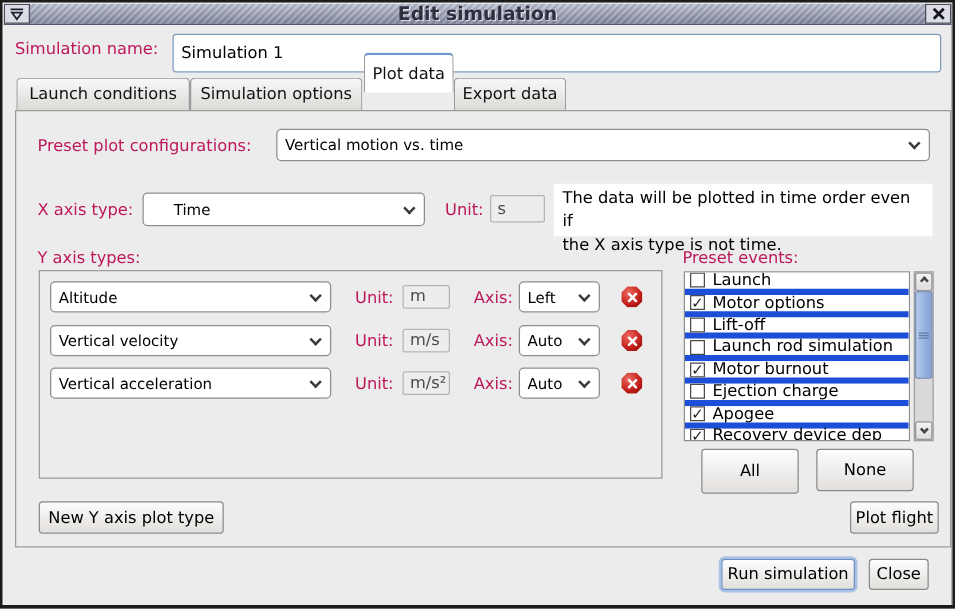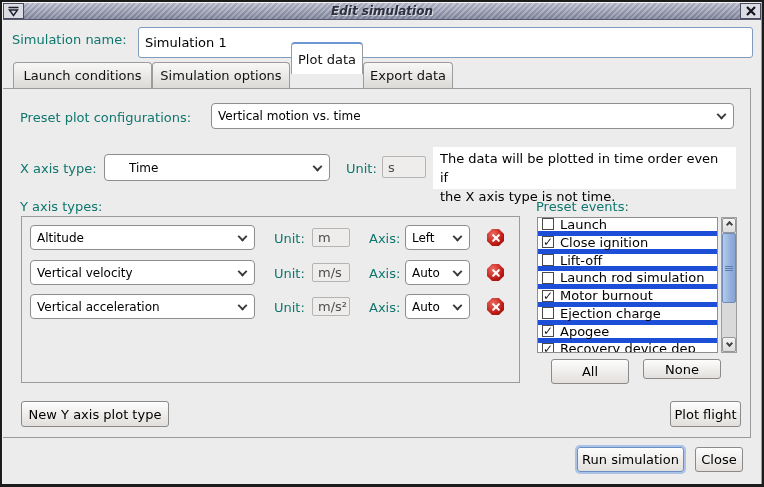--- a/index.html
+++ b/index.html
@@ -14,50 +14,50 @@
 
   
   .titlebar{
     position:absolute;left:2px;top:2px;width:760px;height:18px;
     background:
       linear-gradient(rgba(255,255,255,.25),rgba(40,45,70,.25)),
       repeating-linear-gradient(135deg,var(--titlebar-stripe-light,#b9bdce) 0 2px,var(--titlebar-stripe-dark,#9499ae) 2px 4px);
     border-bottom:1px solid #565a6e;
     display:flex;align-items:center;justify-content:center;z-index:40;
   }
-  .titlebar-title{font-size:12px;font-weight:bold;color:#2e3040;text-shadow:1px 1px 0 rgba(255,255,255,.65);font-style:italic;}
+  .titlebar-title{font-size:15px;font-weight:bold;color:#2e3040;text-shadow:1px 1px 0 rgba(255,255,255,.65);}
   .tb-btn{
     position:absolute;top:1px;width:21px;height:16px;background:#dcdde4;
     border:1px solid #4a4c5e;display:flex;align-items:center;justify-content:center;cursor:pointer;
   }
   .tb-btn.menu{left:1px;}
   .tb-btn.close{right:1px;}
 
   
-  .label{position:absolute;font-size:13px;color:#0f766e;white-space:nowrap;}
+  .label{position:absolute;font-size:13px;color:#be185d;white-space:nowrap;}
   .textfield{
     position:absolute;background:#fff;border:1px solid #7f9cbd;border-radius:3px;
     font-size:13px;padding:0 6px;display:flex;align-items:center;color:#000;
   }
 
   
   .tab{
     position:absolute;height:26px;top:62px;
     border:1px solid #9b9b9b;border-bottom:none;border-radius:4px 4px 0 0;
     background:linear-gradient(#f8f8f7,#dcdad7);
     display:flex;align-items:center;justify-content:center;
     font-size:13px;color:#111;cursor:pointer;z-index:2;
   }
   .tab.selected{
     top:42px;height:32px;background:#fff;z-index:5;
     border-top:2px solid var(--tab-highlight,#6d96d2);
   }
 
   .tabpanel{
-    position:absolute;left:2px;top:88px;width:749px;height:350px;
+    position:absolute;left:12px;top:88px;width:749px;height:350px;
     border:1px solid #9b9b9b;background:#ececec;z-index:1;
   }
 
   
   .combo{
     position:absolute;background:#fff;border:1px solid #8e8e8e;border-radius:4px;
     font-size:12px;display:flex;align-items:center;padding:0 22px 0 6px;
     color:#000;cursor:pointer;box-shadow:inset 0 0 0 1px #fdfdfd;
   }
   .combo .chev{position:absolute;right:8px;top:50%;}
@@ -217,21 +217,21 @@
     </div>
 
     <div class="label" style="left:533px;top:110px;">Preset events:</div>
     <div class="eventlist" style="left:534px;top:128px;width:181px;height:136px;">
       <div class="eventrow">
         <span class="checkbox"></span>
         <span>Launch</span>
       </div>
       <div class="eventrow">
         <span class="checkbox">✓</span>
-        <span>Close ignition</span>
+        <span>Motor options</span>
       </div>
       <div class="eventrow">
         <span class="checkbox"></span>
         <span>Lift-off</span>
       </div>
       <div class="eventrow">
         <span class="checkbox"></span>
         <span>Launch rod simulation</span>
       </div>
       <div class="eventrow">
@@ -259,22 +259,22 @@
       <div class="scroll-thumb" style="top:15px;height:70px;">
         <span class="grip-line"></span>
         <span class="grip-line"></span>
         <span class="grip-line"></span>
       </div>
       <div class="scroll-btn" style="bottom:0;">
           <span class="chev" style="transform:translateY(-20%) rotate(45deg);"></span>
         </div>
     </div>
 
-    <div class="btn" style="left:548px;top:270px;width:78px;height:25px;">All</div>
-    <div class="btn" style="left:640px;top:270px;width:78px;height:20px;">None</div>
+    <div class="btn" style="left:548px;top:270px;width:78px;height:36px;">All</div>
+    <div class="btn" style="left:640px;top:270px;width:78px;height:34px;">None</div>
 
     <div class="btn" style="left:18px;top:312px;width:148px;height:26px;">New Y axis plot type</div>
     <div class="btn" style="left:667px;top:312px;width:71px;height:26px;">Plot flight</div>
   </div>
 
   <div class="btn default" style="left:577px;top:447px;width:107px;height:25px;">Run simulation</div>
   <div class="btn" style="left:695px;top:447px;width:48px;height:25px;">Close</div>
 
   <div class="frame-inner"></div>
   <div class="frame"></div>

